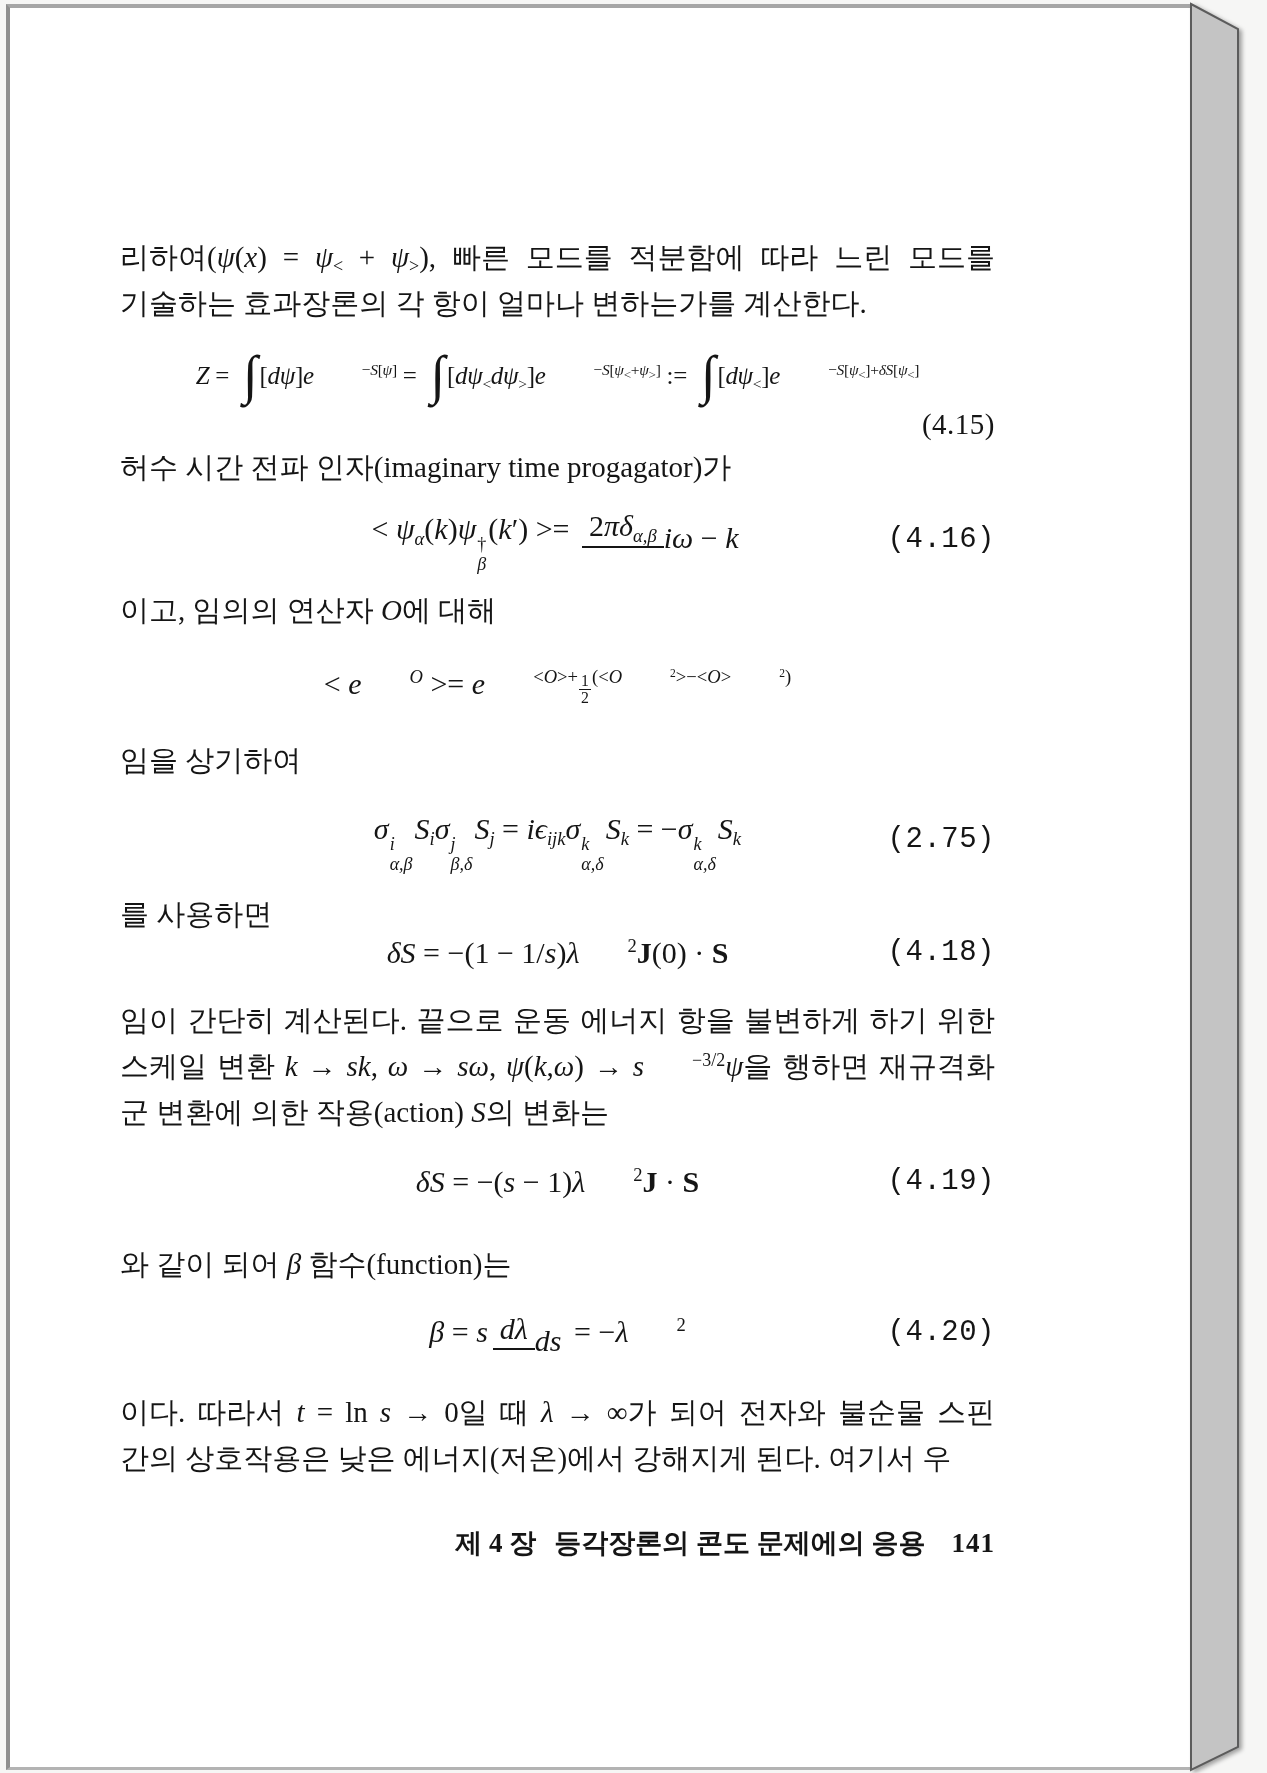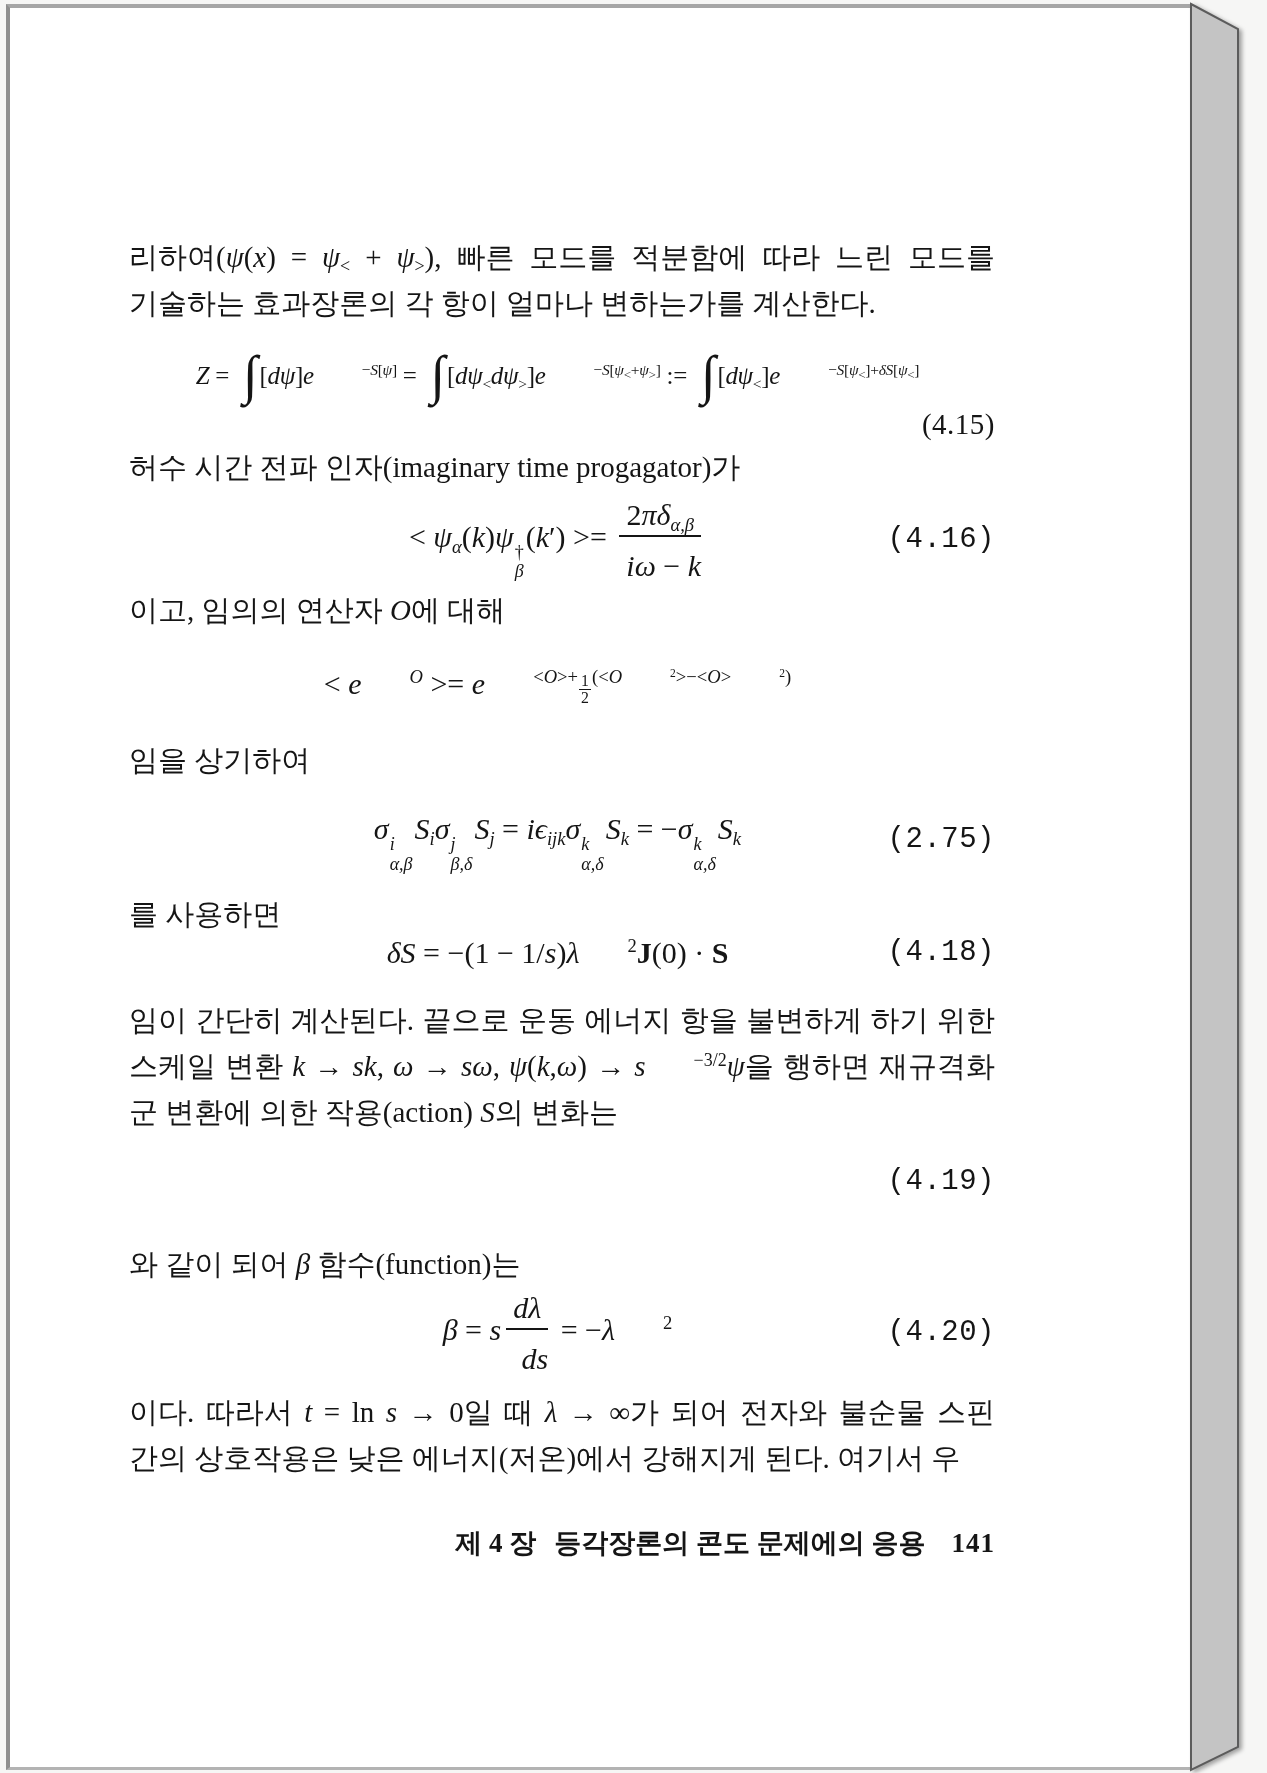--- a/index.html
+++ b/index.html
@@ -20,21 +20,21 @@
     border-left:4px solid #8f8f8f;
     border-bottom:3px solid #b3b3b3;
   }
   
   .edge-svg{position:absolute;left:0;top:0;pointer-events:none;}
 
   .content{
     position:absolute;left:110px;top:0;width:875px;height:100%;
     font-size:29px;line-height:46px;
   }
-  .para{position:absolute;left:9px;right:0;font-family:Liberation Serif, serif;}
+  .para{position:absolute;left:0;right:0;font-family:Liberation Serif, serif;}
   .line{line-height:46px;white-space:nowrap;}
   .just{text-align:justify;text-align-last:justify;}
 
   i{font-style:italic;}
 
   .eqrow{
     position:absolute;left:0;right:0;
     display:flex;align-items:center;justify-content:center;
     white-space:nowrap;font-size:30px;
   }
@@ -50,21 +50,21 @@
 
   sup{font-size:0.62em;vertical-align:0.58em;line-height:0;margin-left:48px;}
   sub{font-size:0.62em;vertical-align:-0.3em;line-height:0;}
   sup sub,sup .tfrac{font-size:0.85em;}
 
   .int{
     font-style:normal;font-size:2.15em;font-weight:300;line-height:0;
     vertical-align:middle;position:relative;top:-3px;margin:0 2px 0 8px;
   }
   .frac{
-    display:inline-flex;flex-direction:column;align-items:flex-end;
+    display:inline-flex;flex-direction:row;align-items:flex-start;
     vertical-align:middle;margin:0 5px;line-height:1.12;
   }
   .frac .num{border-bottom:2.5px solid #151515;padding:0 7px 3px;}
   .frac .den{padding-top:12px;}
   .ss{
     display:inline-flex;flex-direction:column;align-items:flex-start;
     font-size:0.6em;line-height:1.08;vertical-align:-0.62em;
     margin:0 2px 0 1px;text-align:left;
   }
   .tfrac{
@@ -155,20 +155,21 @@
         <span class="eqnum">(4.18)</span>
       </div>
 
       <div class="para" style="top:989px">
         <div class="line just">임이 간단히 계산된다. 끝으로 운동 에너지 항을 불변하게 하기 위한</div>
         <div class="line just">스케일 변환 <i>k</i> → <i>sk</i>, <i>ω</i> → <i>sω</i>, <i>ψ</i>(<i>k</i>,<i>ω</i>) → <i>s</i><sup>−3/2</sup><i>ψ</i>을 행하면 재규격화</div>
         <div class="line">군 변환에 의한 작용(action) <i>S</i>의 변화는</div>
       </div>
 
       <div class="eqrow" style="top:1144px;height:60px">
+        <span><i>δS</i> = −(<i>s</i> − 1)<i>λ</i><sup>2</sup><b>J</b> · <b>S</b></span>
         <span class="eqnum">(4.19)</span>
       </div>
 
       <div class="para" style="top:1233px">
         <div class="line">와 같이 되어 <i>β</i> 함수(function)는</div>
       </div>
 
       <div class="eqrow" style="top:1277px;height:96px">
         <span><i>β</i> = <i>s</i><span class="frac">
               <span class="num"><i>dλ</i></span>

